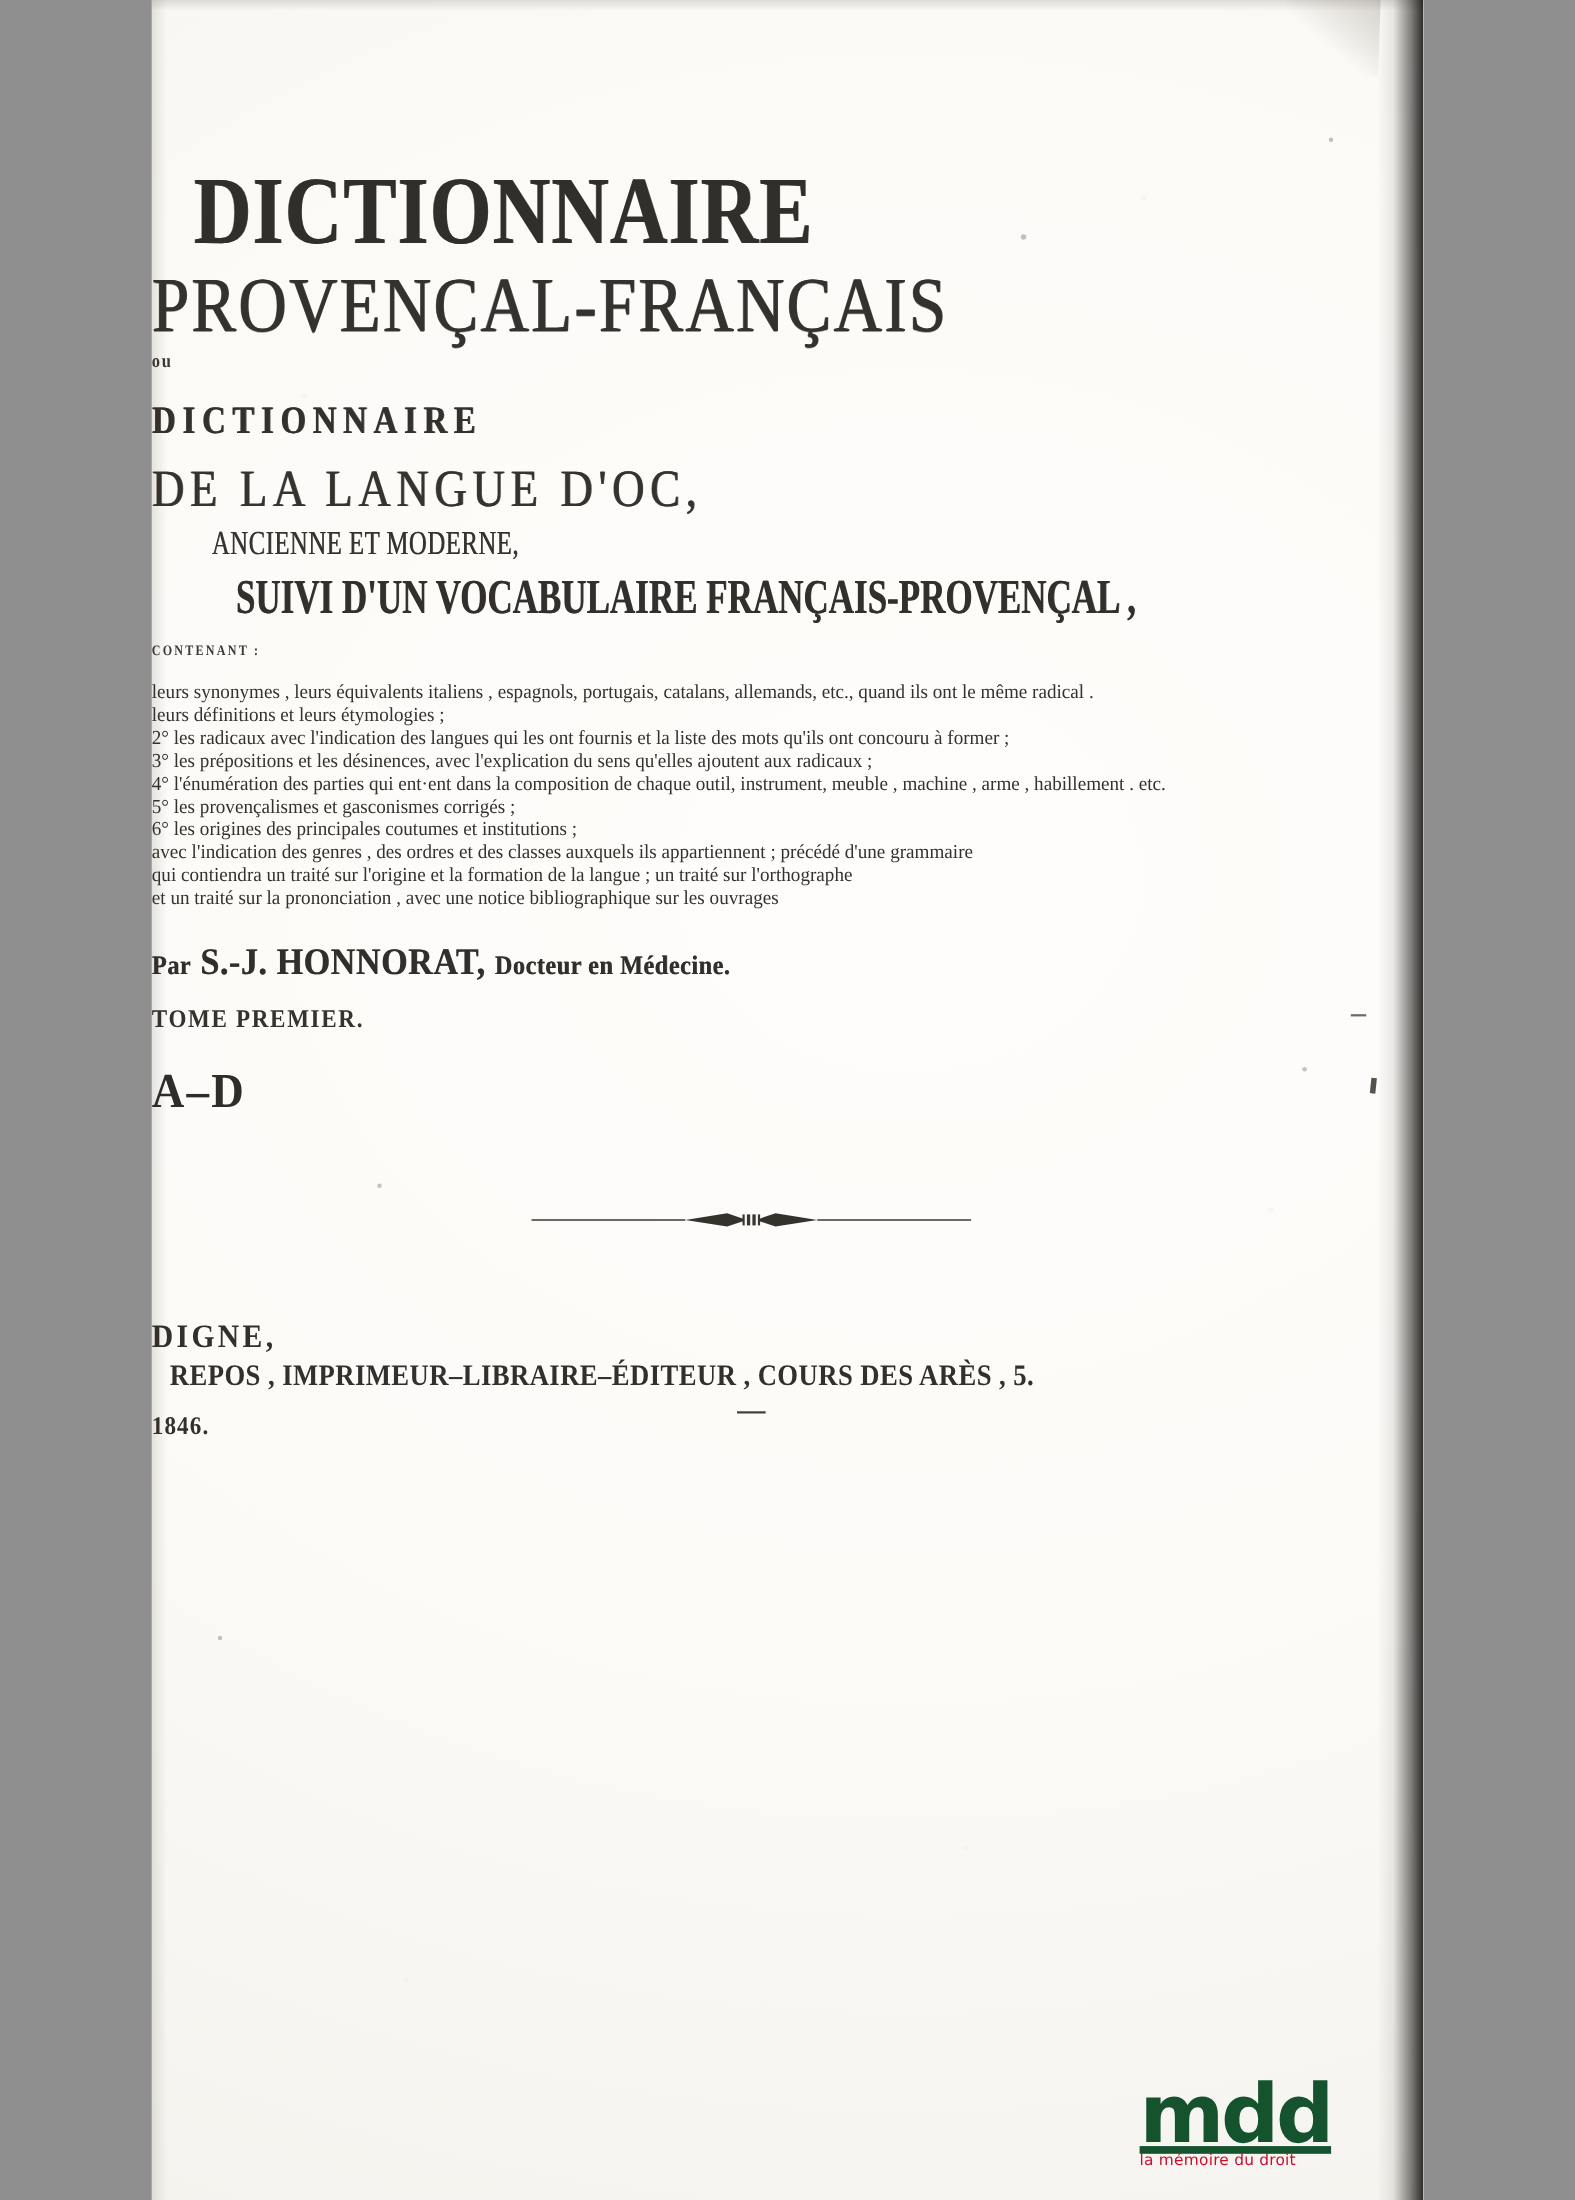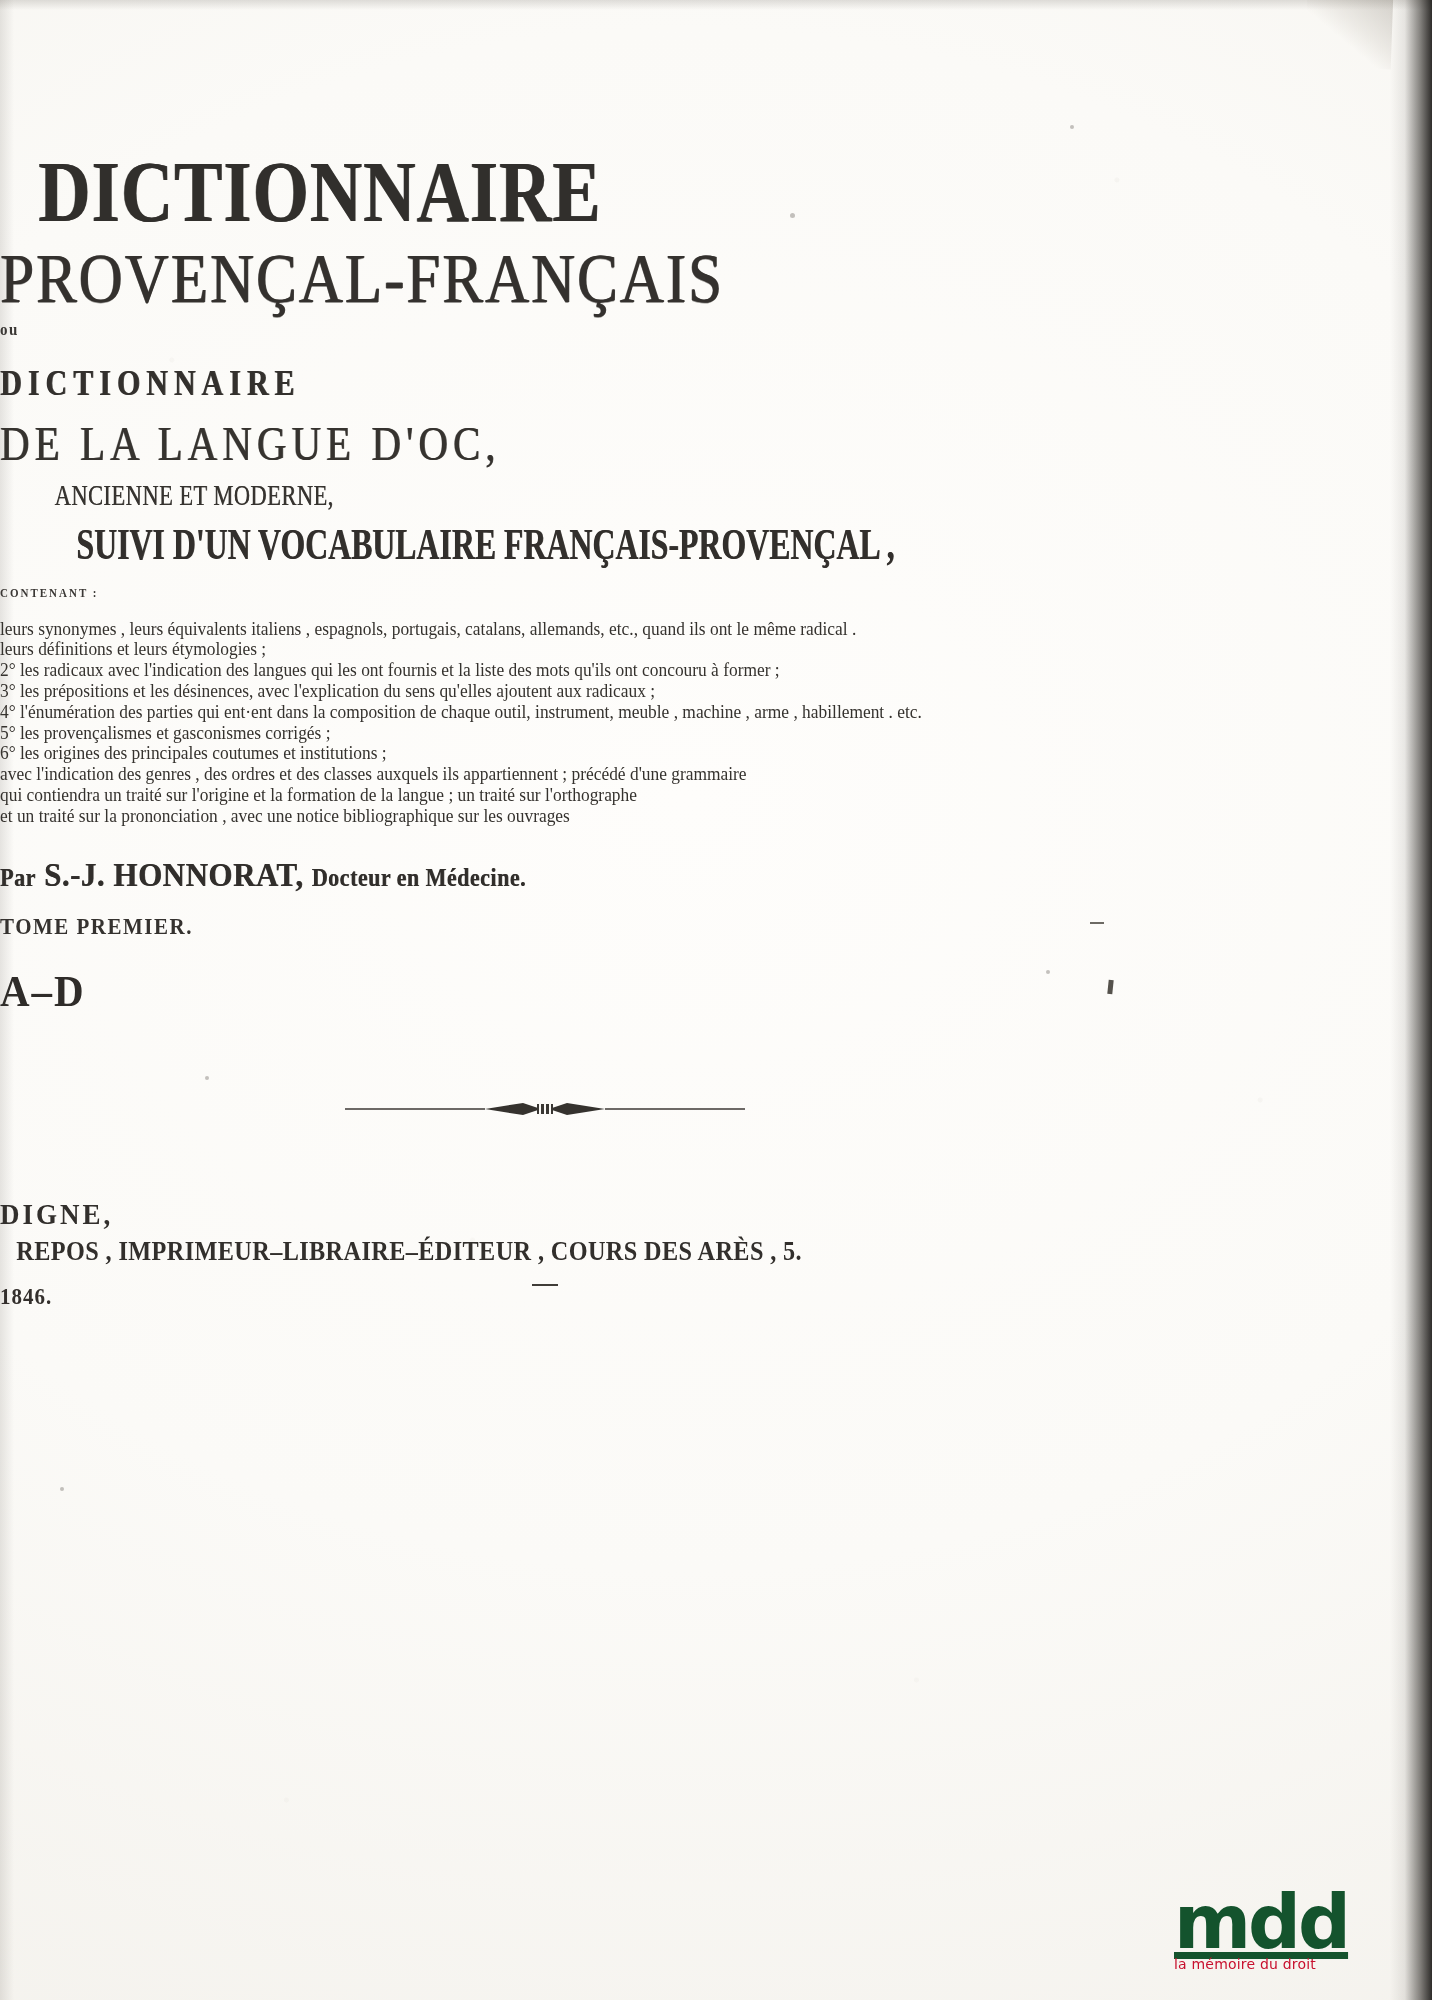--- a/index.html
+++ b/index.html
@@ -2,21 +2,21 @@
 <html><head>
 <meta charset="utf-8">
 <style>
   html, body {
     margin: 0;
     padding: 0;
     background: #8f8f8f;
   }
   #page {
     position: relative;
-    width: 1432px;
+    width: 1156px;
     height: 2000px;
     margin: 0 auto;
     overflow: hidden;
     background: #ffffff;
     font-family: "Liberation Serif", "DejaVu Serif", serif;
     color: #2b2a28;
   }
 
   
   .paper {

